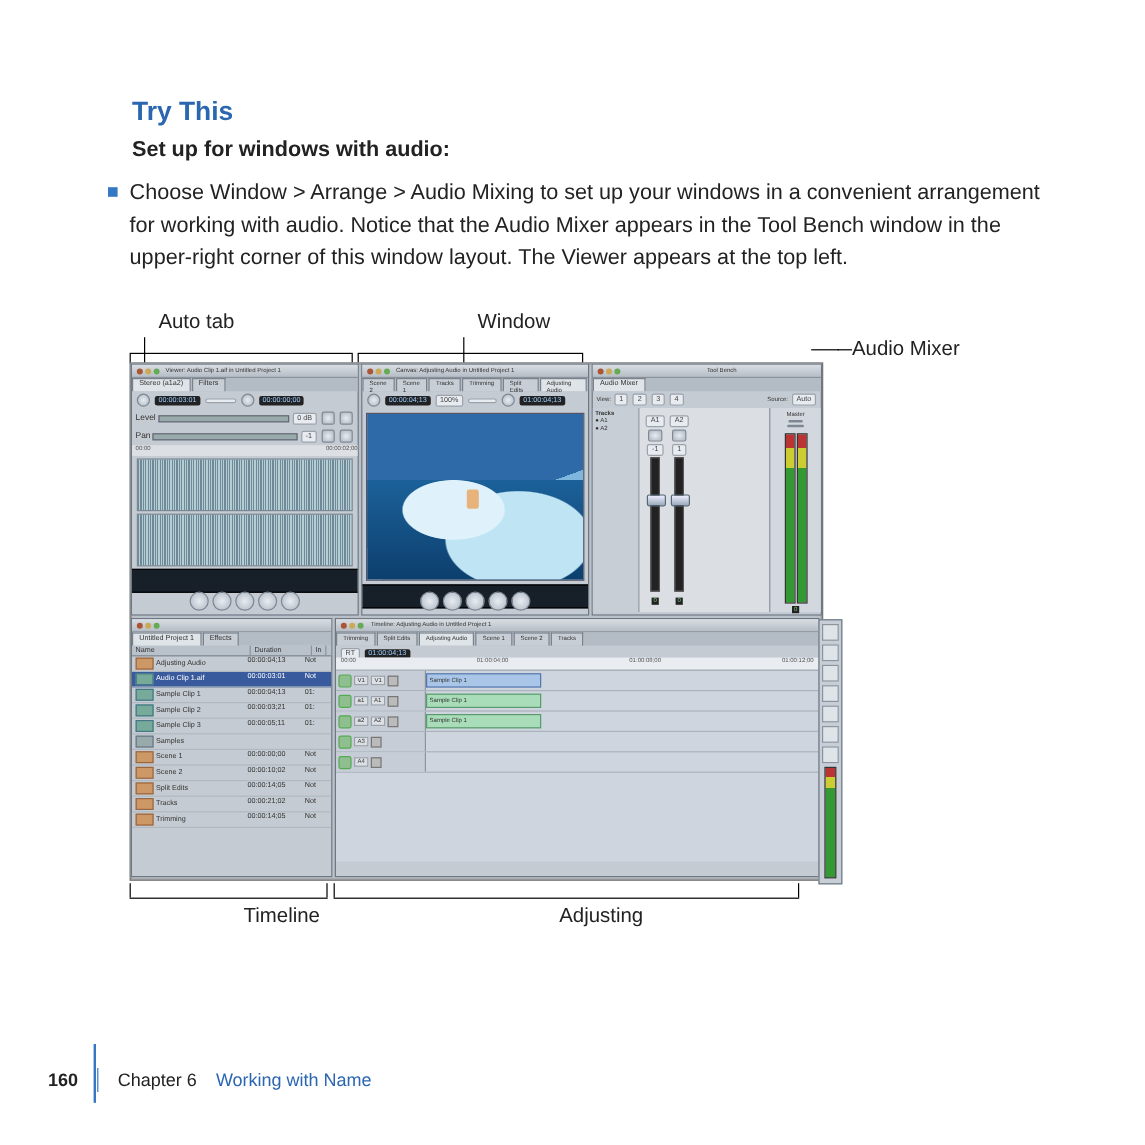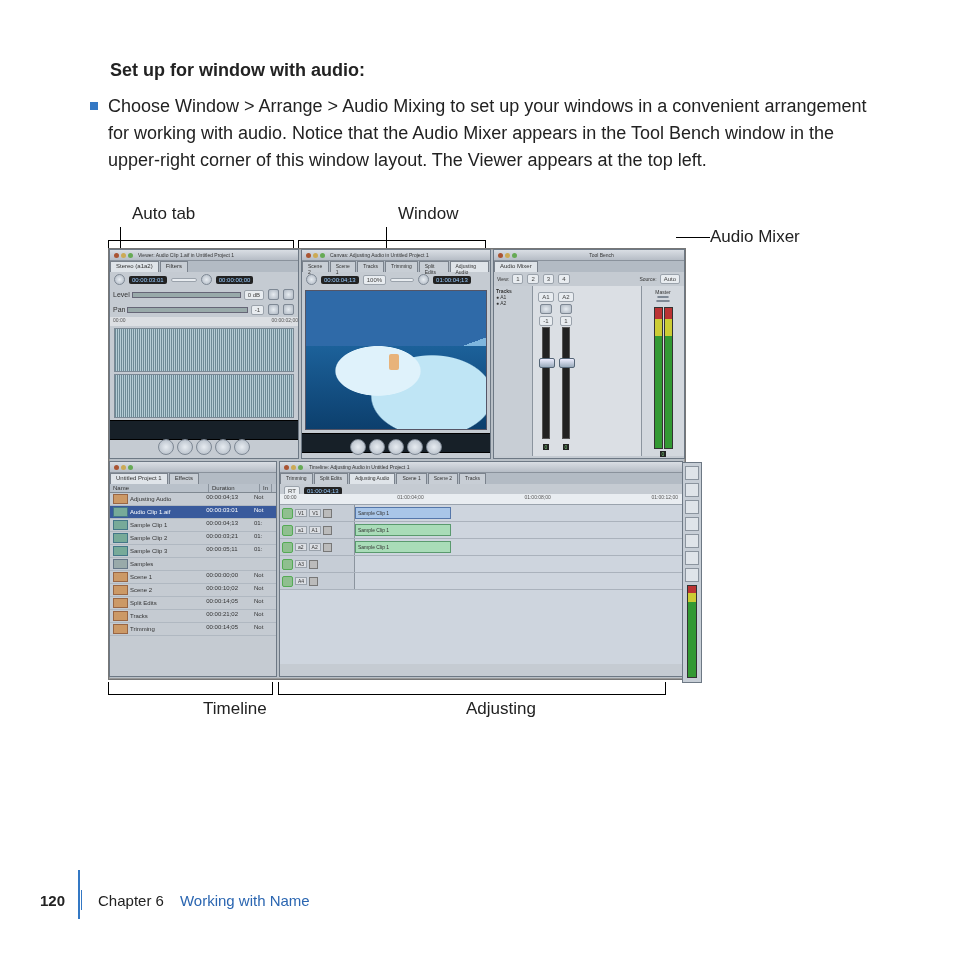--- a/index.html
+++ b/index.html
@@ -102,21 +102,22 @@
   .footer{position:absolute;left:40px;bottom:44px;display:flex;align-items:center;gap:16px;font-size:15px}
   .pg{font-weight:700}
   .chap{font-weight:400}
   .chap-title{color:#2b66b1}
   .vline{width:1px;height:20px;background:#3478c4}
 </style>
 </head>
 <body>
 
 <div class="page">
-  <div class="subhead">Set up for window with audio:</div>
+  <div class="try-this">Try This</div>
+  <div class="subhead">Set up for windows with audio:</div>
   <div class="bullet-row">
     <div class="bullet-sq"></div>
     <div class="body-text">Choose Window &gt; Arrange &gt; Audio Mixing to set up your windows in a convenient arrangement for working with audio. Notice that the Audio Mixer appears in the Tool Bench window in the upper-right corner of this window layout. The Viewer appears at the top left.</div>
   </div>
 
   <div class="figure-wrap">
     <div class="callout co-audio-tab">Auto tab</div>
     <div class="callout co-canvas">Window</div>
     <div class="callout co-mixer">Audio Mixer</div>
     <div class="mixer-line"></div>
@@ -431,19 +432,19 @@
 
     </div>
 
     <div class="bracket br-browser"></div>
     <div class="bracket br-timeline"></div>
     <div class="callout co-browser">Timeline</div>
     <div class="callout co-timeline">Adjusting</div>
   </div>
 
   <div class="footer">
-    <span class="pg">120</span>
+    <span class="pg">160</span>
     <span class="vline"></span>
     <span class="chap">Chapter 6</span>
     <span class="chap-title">Working with Name</span>
   </div>
   <div class="left-rule"></div>
 </div>
 
 </body></html>

